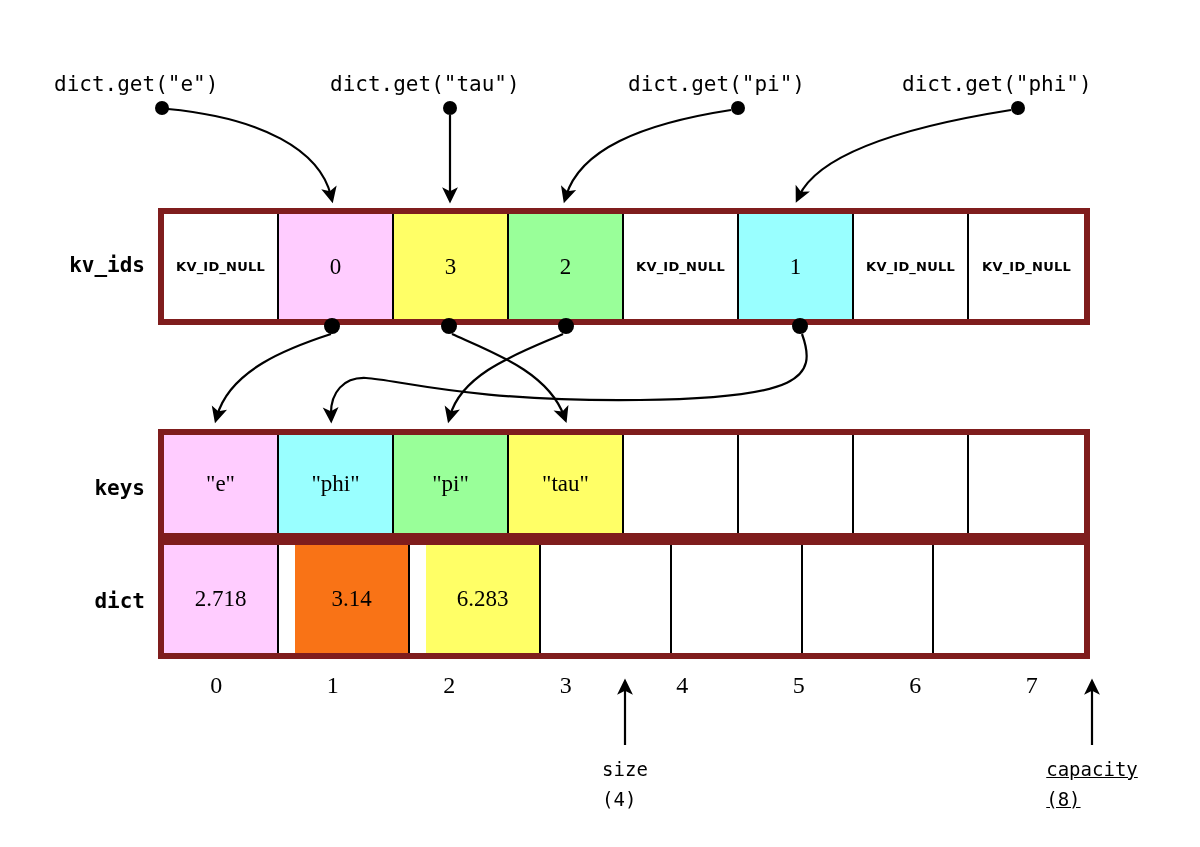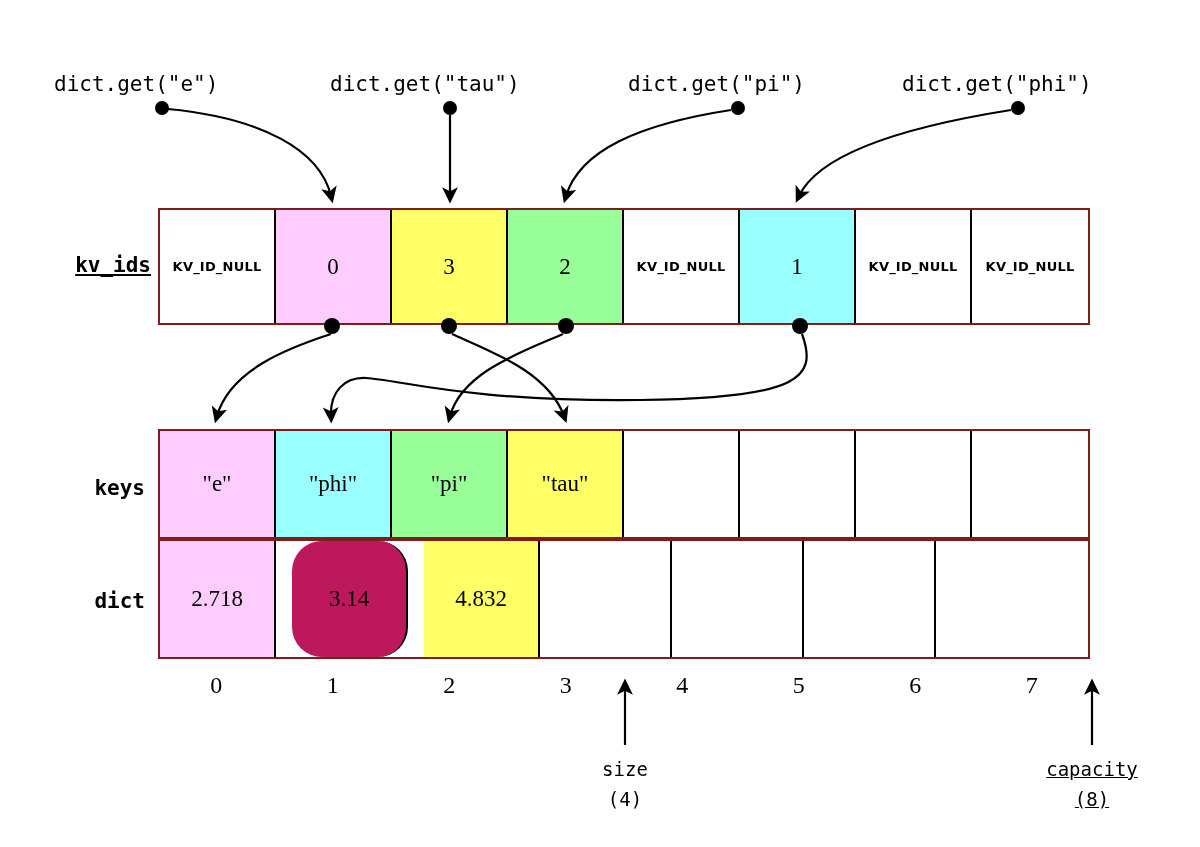--- a/index.html
+++ b/index.html
@@ -45,21 +45,21 @@
     font-weight: bold;
     font-size: 21px;
     color: #000;
     white-space: nowrap;
     text-align: right;
   }
   
   .grid {
     position: absolute;
     display: flex;
-    border: 2px solid #7f1d1d;
+    border: 6px solid #7f1d1d;
     box-sizing: border-box;
     background: #fff;
   }
   .cell {
     box-sizing: border-box;
     border-right: 2px solid #000;
     display: flex;
     align-items: center;
     justify-content: center;
     overflow: hidden;
@@ -86,21 +86,20 @@
     display: flex;
     align-items: flex-start;
     justify-content: center;
     font-family: "Liberation Serif", serif;
     font-size: 24px;
     color: #000;
   }
   
   .annot {
     position: absolute;
-    text-align: center;
     font-family: "DejaVu Sans Mono", "Liberation Mono", monospace;
     font-size: 19px;
     color: #000;
     white-space: nowrap;
     transform: translateX(-50%);
   }
   .annot .annot-value {
     display: block;
     margin-top: 8px;
   }
@@ -108,21 +107,21 @@
 </head>
 <body>
 
 <div id="stage">
 
   <div class="call-label" style="left:54px; top:72px;">dict.get("e")</div>
   <div class="call-label" style="left:330px; top:72px;">dict.get("tau")</div>
   <div class="call-label" style="left:628px; top:72px;">dict.get("pi")</div>
   <div class="call-label" style="left:902px; top:72px;">dict.get("phi")</div>
 
-  <div class="row-label" style="left:46px; top:253px; width:105px;text-decoration:underline;">kv_ids</div>
+  <div class="row-label" style="left:40px; top:253px; width:105px;">kv_ids</div>
   <div class="row-label" style="left:40px; top:476px; width:105px;text-align:right;">keys</div>
   <div class="row-label" style="left:40px; top:589px; width:105px;">dict</div>
 
   <div class="grid" id="grid-kv-ids" style="left:158px; top:208px; width:932px; height:117px;">
       <div class="cell" style="width: 12.5%; background: rgb(255, 255, 255);">
         <span class="cell-text null-text">KV_ID_NULL</span>
       </div>
       <div class="cell" style="width: 12.5%; background: rgb(255, 204, 255);">
         <span class="cell-text">0</span>
       </div>
@@ -170,25 +169,25 @@
       </div>
       <div class="cell" style="width: 12.5%; background: rgb(255, 255, 255);">
         <span class="cell-text"></span>
       </div>
     </div>
 
   <div class="grid" id="grid-vals" style="left:158px; top:539px; width:932px; height:120px;gap:16px;">
       <div class="cell" style="width: 12.5%; background: rgb(255, 204, 255);">
         <span class="cell-text">2.718</span>
       </div>
-      <div class="cell" style="width: 12.5%; background: #be185d; border-radius: 30px;">
+      <div class="cell" style="width: 12.5%; background: #f97316;">
         <span class="cell-text">3.14</span>
       </div>
       <div class="cell" style="width: 12.5%; background: rgb(255, 255, 102);">
-        <span class="cell-text">4.832</span>
+        <span class="cell-text">6.283</span>
       </div>
       <div class="cell" style="width: 12.5%; background: rgb(255, 255, 255);">
         <span class="cell-text"></span>
       </div>
       <div class="cell" style="width: 12.5%; background: rgb(255, 255, 255);">
         <span class="cell-text"></span>
       </div>
       <div class="cell" style="width: 12.5%; background: rgb(255, 255, 255);">
         <span class="cell-text"></span>
       </div>

